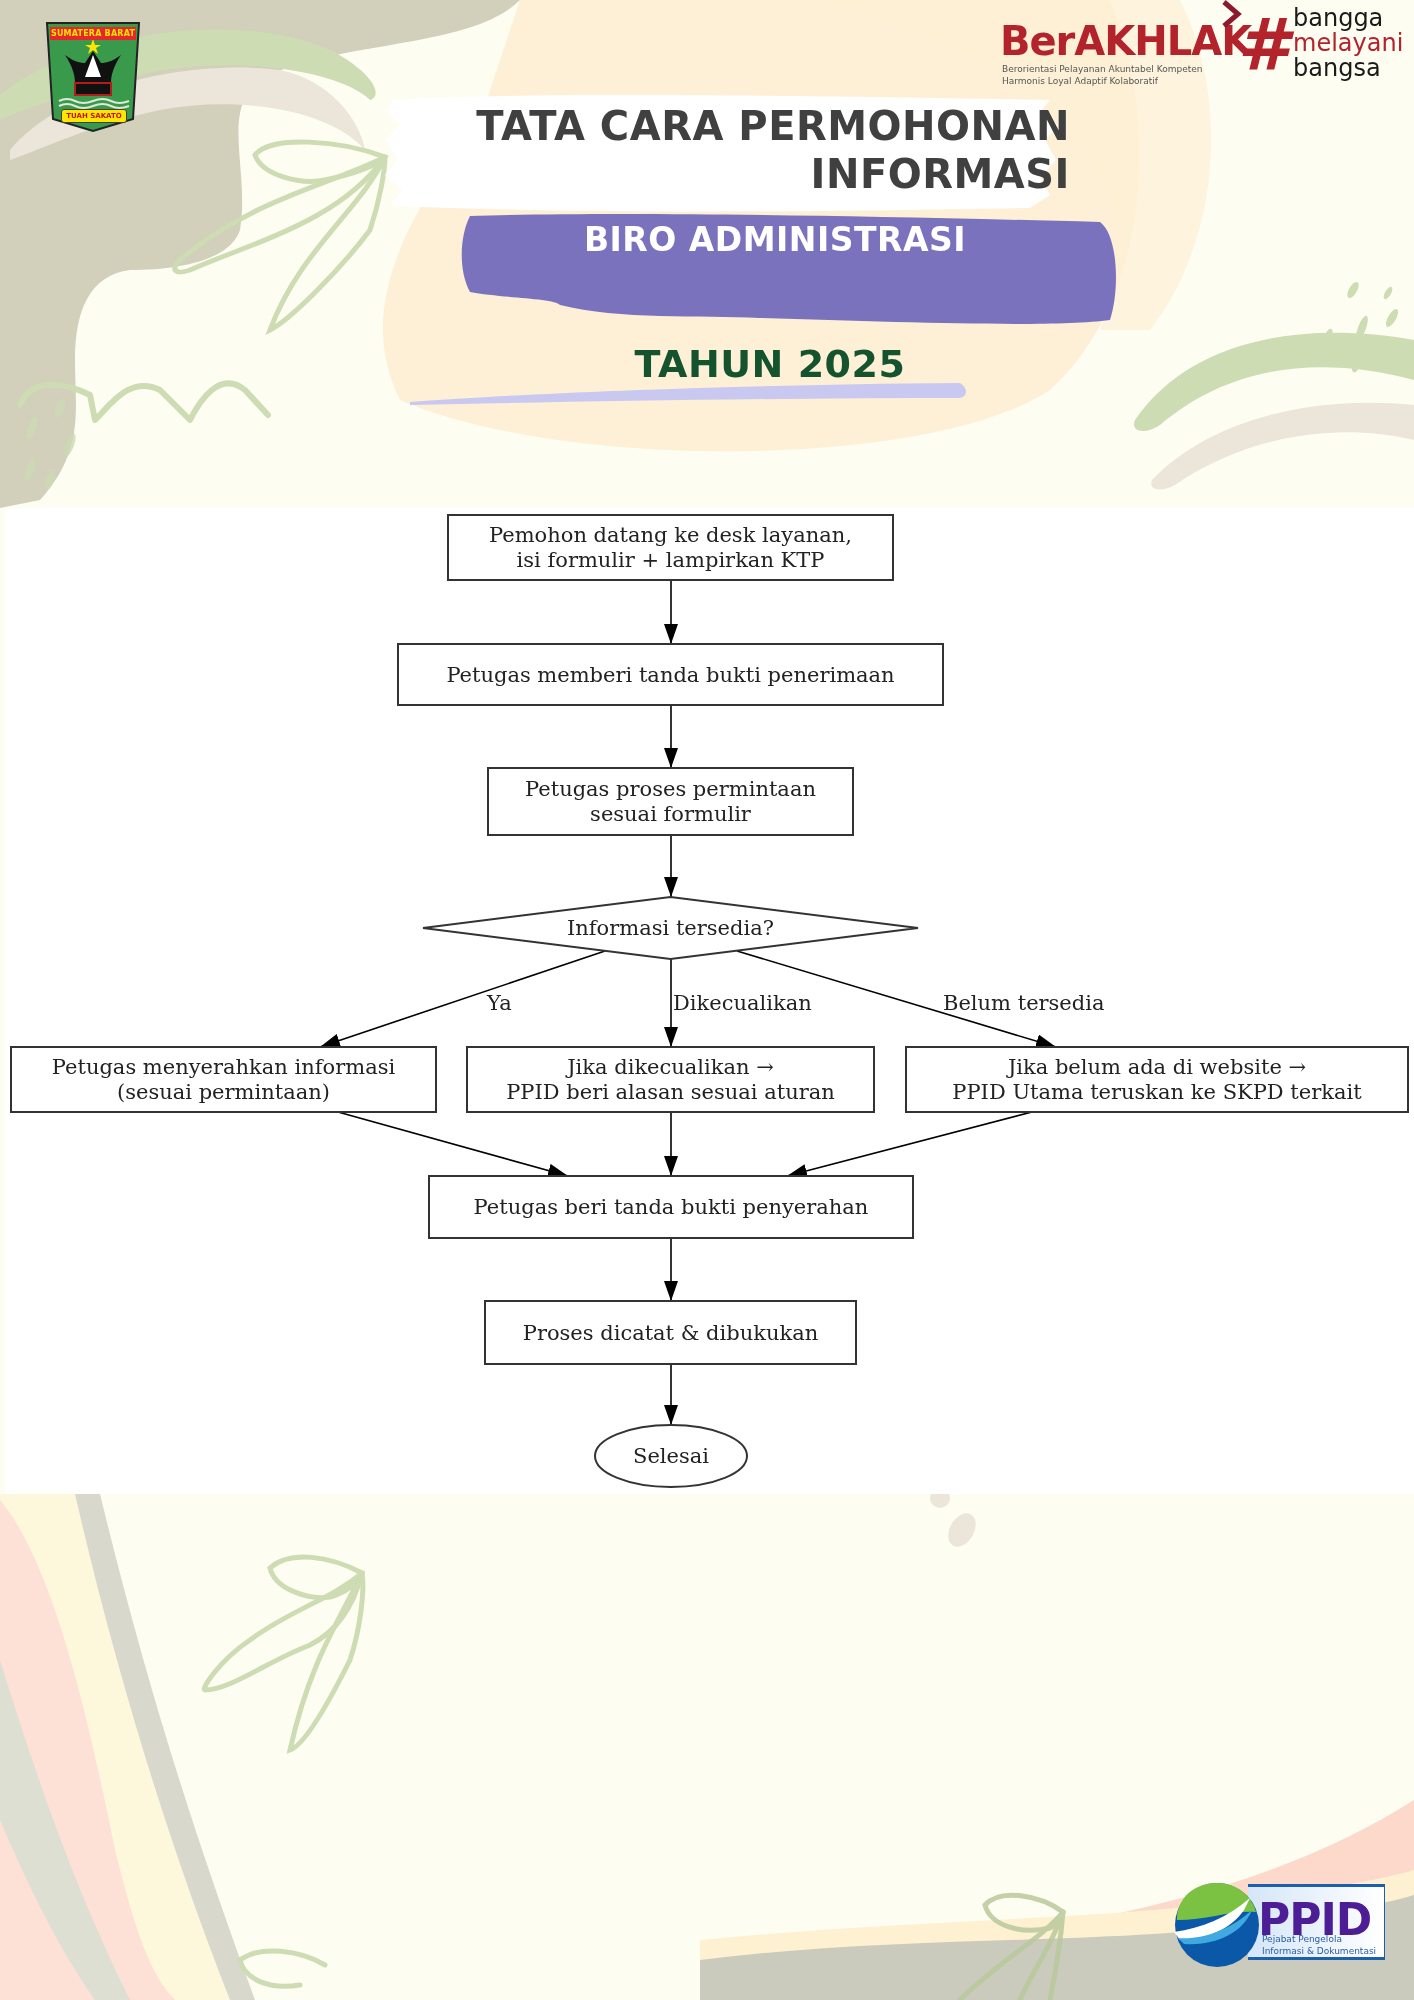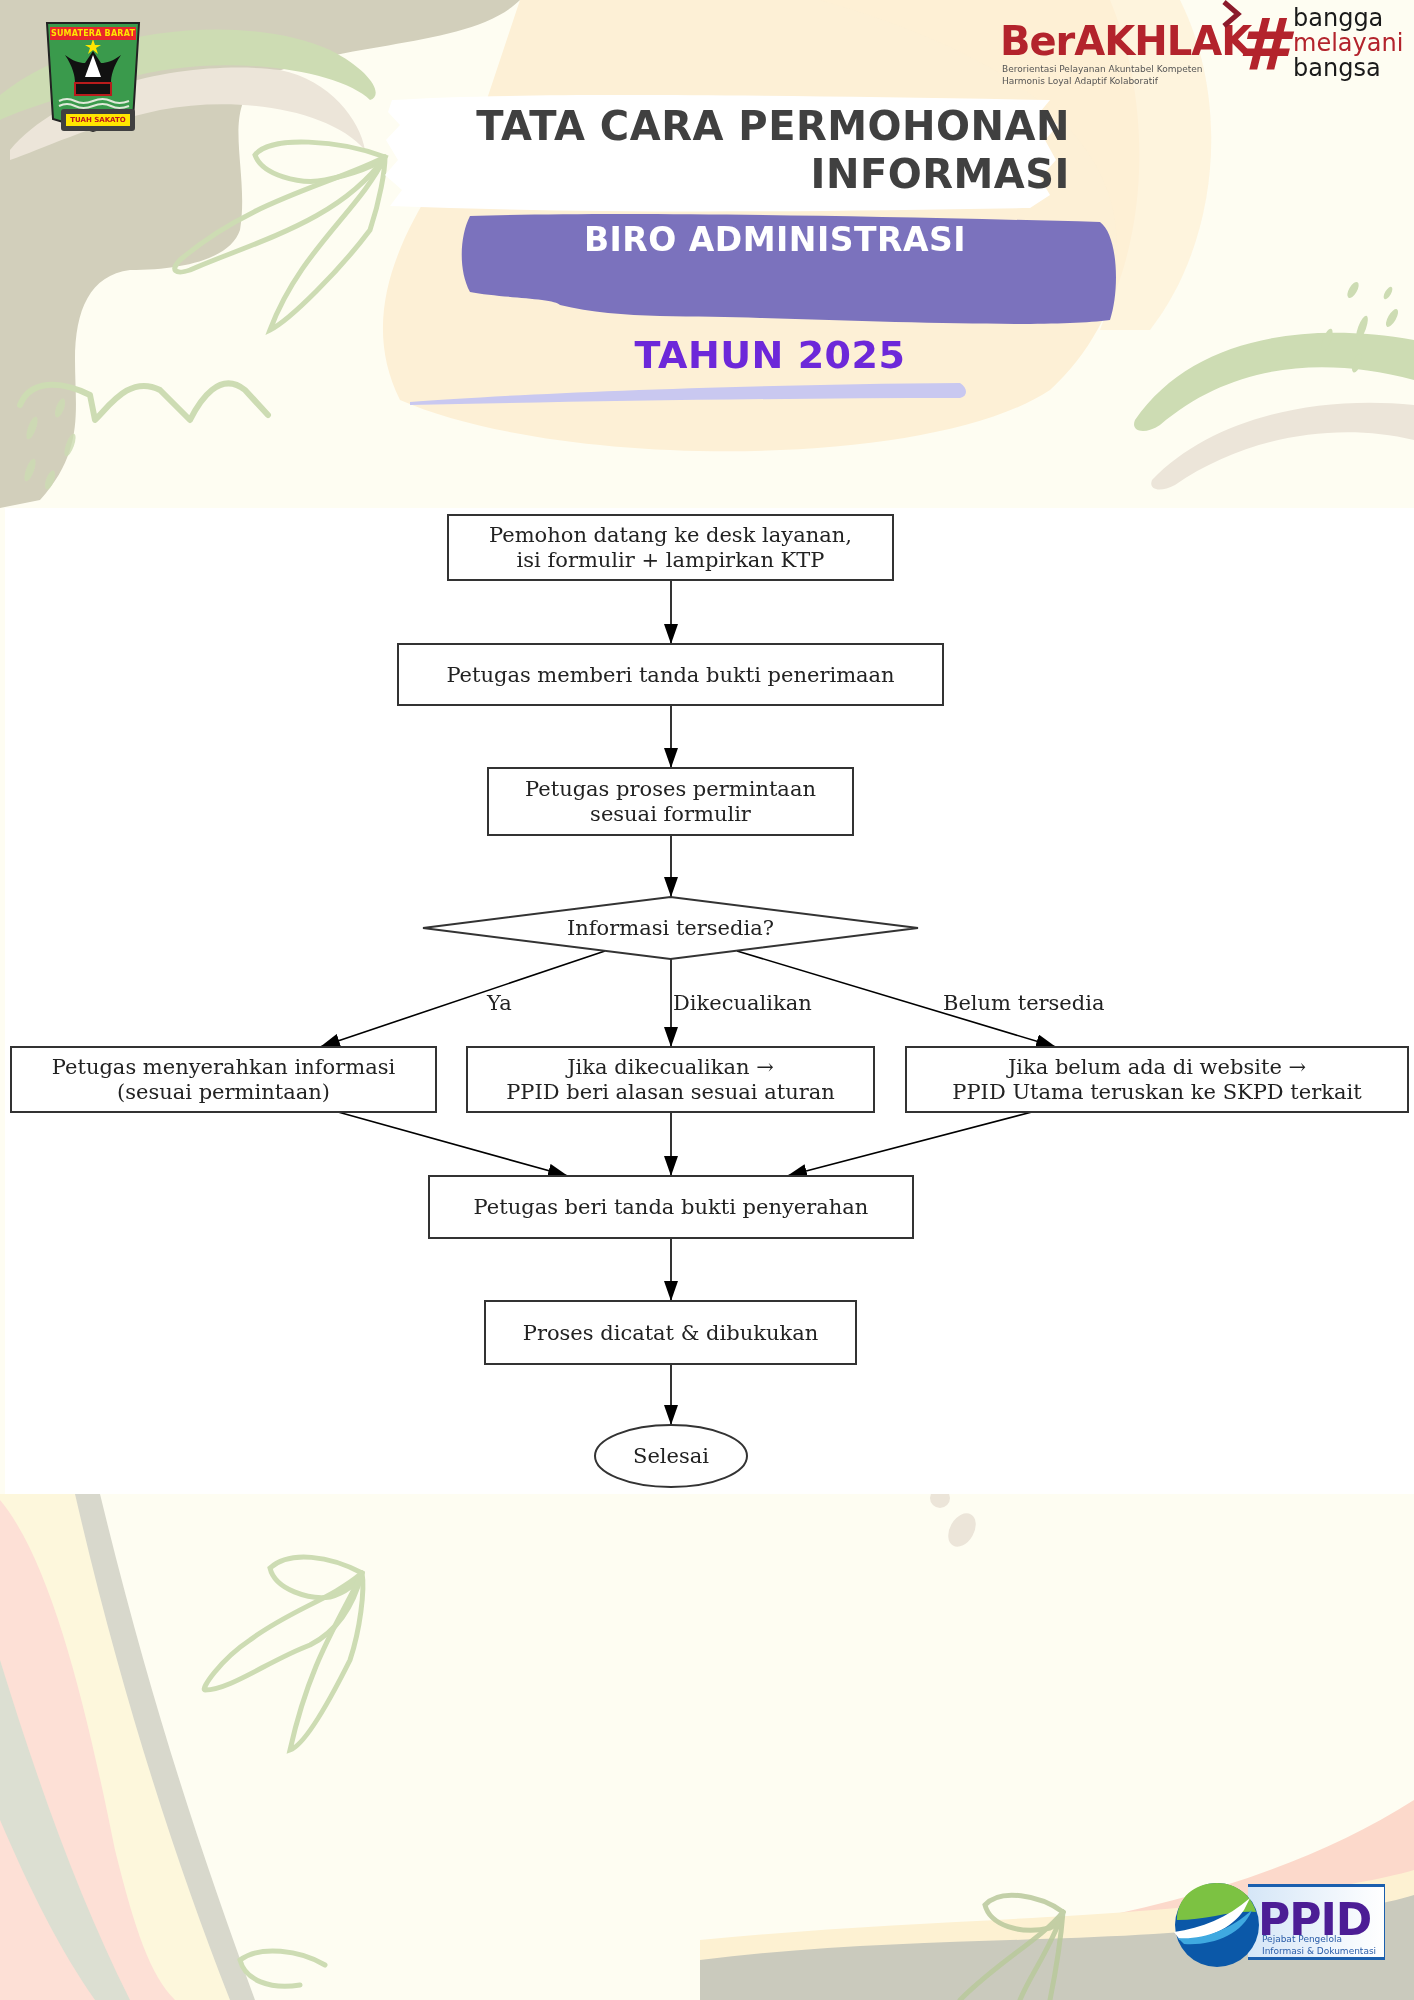--- a/index.html
+++ b/index.html
@@ -3,34 +3,34 @@
 <meta charset="utf-8">
 <style>
   html, body { margin: 0; padding: 0; }
   body { width: 1414px; height: 2000px; position: relative; overflow: hidden; background: #fefdf2; font-family: "DejaVu Sans", sans-serif; }
   .layer { position: absolute; left: 0; top: 0; }
   #bg-svg { width: 1414px; height: 2000px; }
 
   
   .logo-sumbar { position: absolute; left: 45px; top: 21px; width: 96px; height: 112px; }
   .logo-sumbar .ribbon-top { position: absolute; left: 5px; top: 6px; width: 86px; height: 13px; background: #e8262a; color: #ffe600; font: bold 8px "DejaVu Sans", sans-serif; text-align: center; line-height: 13px; letter-spacing: 0.2px; white-space: nowrap; overflow: hidden; }
-  .logo-sumbar .motto { position: absolute; left: 16px; top: 88px; width: 64px; height: 12px; background: #ffe600; color: #c0161b; font: bold 7px "DejaVu Sans", sans-serif; text-align: center; line-height: 12px; border-radius: 3px; border: 5px solid #404040; white-space: nowrap; overflow: hidden; }
+  .logo-sumbar .motto { position: absolute; left: 16px; top: 88px; width: 64px; height: 12px; background: #ffe600; color: #c0161b; font: bold 7px "DejaVu Sans", sans-serif; text-align: center; line-height: 12px; border-radius: 3px; border: 1px solid #404040; white-space: nowrap; overflow: hidden; }
 
   .berakhlak { position: absolute; left: 1000px; top: 4px; width: 414px; height: 86px; }
   .berakhlak .word { position: absolute; left: 0; top: 14px; font: bold 40px "DejaVu Sans", sans-serif; color: #b3232c; letter-spacing: -1px; white-space: nowrap; }
   .berakhlak .tag1, .berakhlak .tag2 { position: absolute; left: 2px; font: 9px "DejaVu Sans", sans-serif; color: #555; white-space: nowrap; text-align: right; }
   .berakhlak .tag1 { top: 60px; }
   .berakhlak .tag2 { top: 72px; }
   .berakhlak .hash { position: absolute; left: 238px; top: 0px; font: bold italic 72px "DejaVu Sans", sans-serif; color: #b3232c; line-height: 80px; }
   .berakhlak .slogan { position: absolute; left: 293px; top: 2px; font: 24px "DejaVu Sans", sans-serif; line-height: 25px; white-space: nowrap; }
   .berakhlak .slogan .l1, .berakhlak .slogan .l3 { color: #1a1a1a; display: block; }
   .berakhlak .slogan .l2 { color: #b3232c; display: block; }
   .title-text { position: absolute; left: 390px; top: 102px; width: 680px; text-align: right; font: bold 40px "DejaVu Sans", sans-serif; color: #404040; line-height: 48px; letter-spacing: 0.5px; }
   .subtitle-text { position: absolute; left: 560px; top: 218px; width: 430px; text-align: center; font: bold 33px "DejaVu Sans", sans-serif; color: #ffffff; line-height: 43px; letter-spacing: 0.5px; }
-  .year-text { position: absolute; left: 540px; top: 333px; width: 460px; text-align: center; font: bold 38px "DejaVu Sans", sans-serif; color: #6d28d9; letter-spacing: 0.5px; }
+  .year-text { position: absolute; left: 540px; top: 342px; width: 460px; text-align: center; font: bold 38px "DejaVu Sans", sans-serif; color: #14532d; letter-spacing: 0.5px; }
 
   
   .panel { position: absolute; left: 5px; top: 508px; width: 1409px; height: 986px; background: #ffffff; }
   #flow-svg { position: absolute; left: 0; top: 0; width: 1414px; height: 2000px; pointer-events: none; }
   #flow-svg * { pointer-events: auto; }
   .node-text { font-family: "DejaVu Serif", serif; font-size: 21px; fill: #222; }
   .edge-label { font-family: "DejaVu Serif", serif; font-size: 21px; fill: #222; }
 
   
   .ppid { position: absolute; left: 1170px; top: 1880px; width: 215px; height: 90px; }

